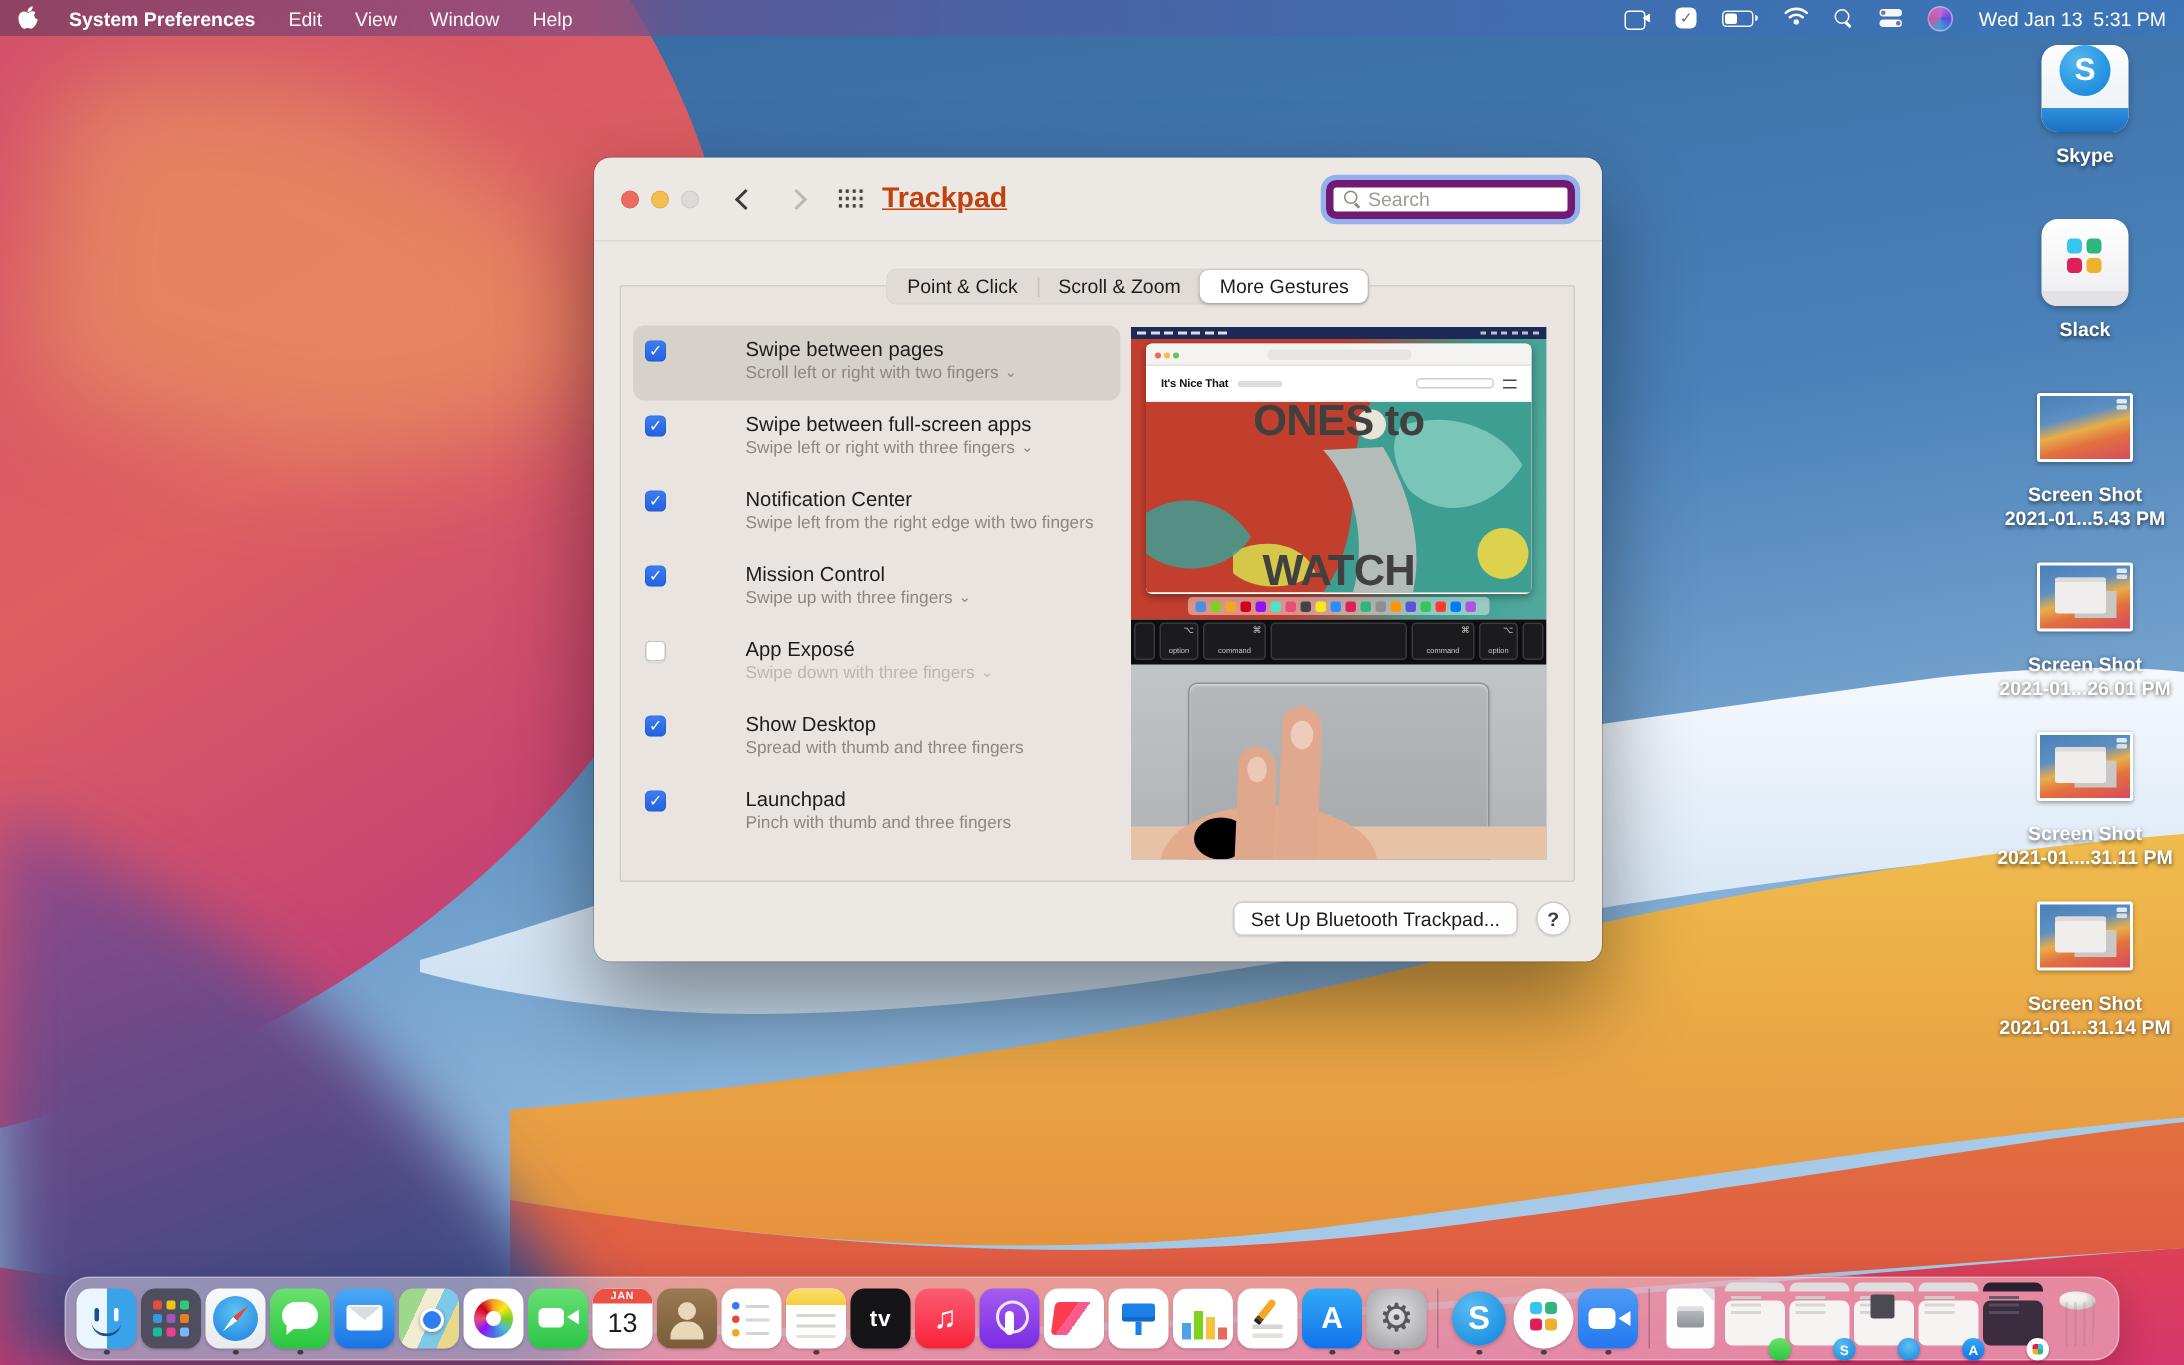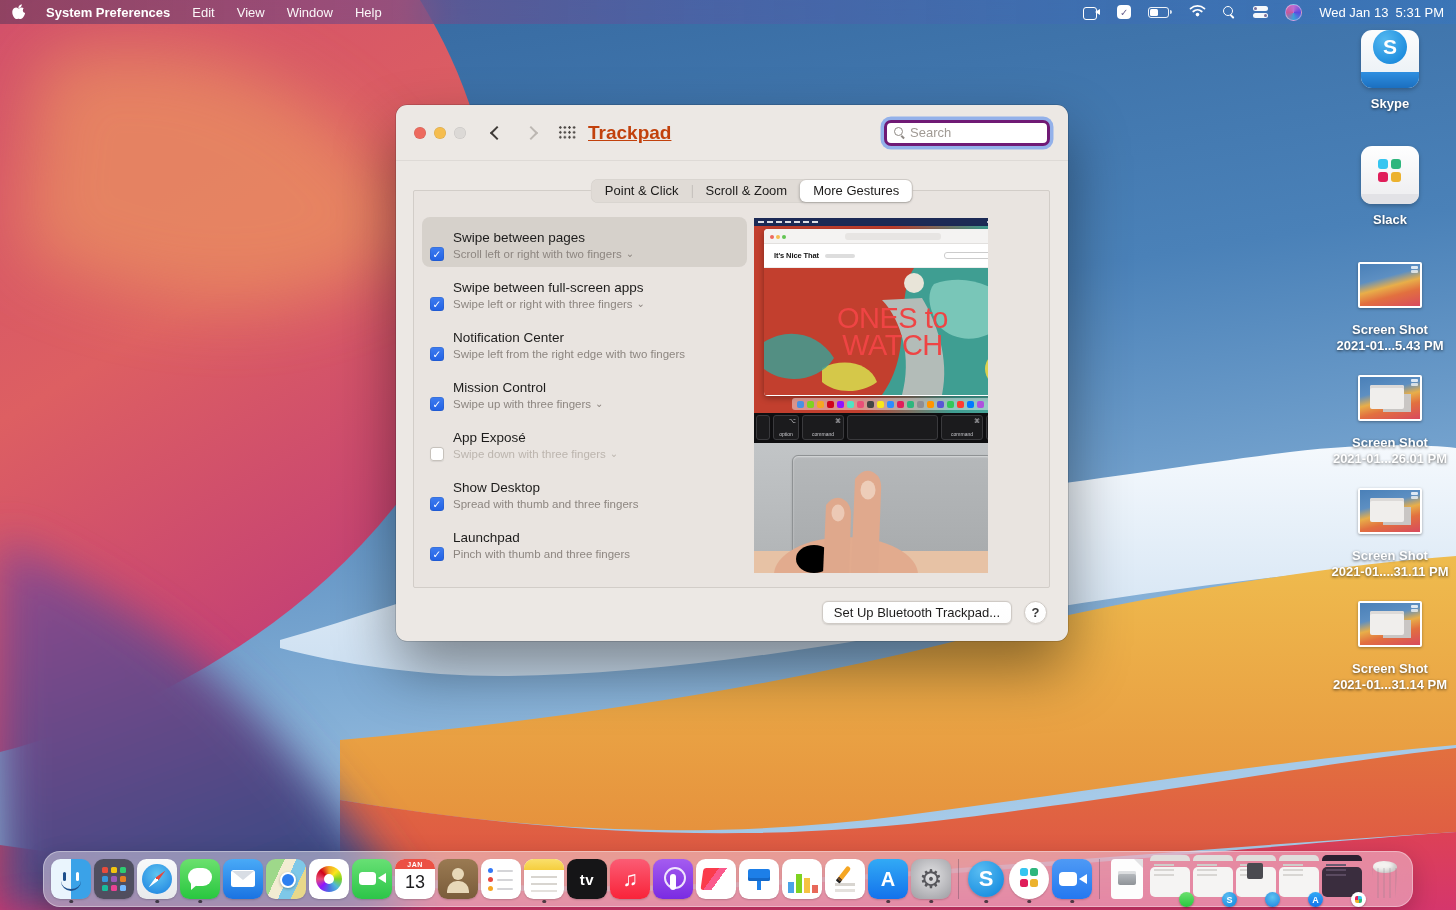--- a/index.html
+++ b/index.html
@@ -63,74 +63,74 @@
   .tl-red { background:#ed6a5e; box-shadow:inset 0 0 0 .5px rgba(0,0,0,.12); }
   .tl-yellow { background:#f5bd4f; box-shadow:inset 0 0 0 .5px rgba(0,0,0,.12); }
   .tl-gray { background:#dcd9d6; box-shadow:inset 0 0 0 .5px rgba(0,0,0,.1); }
   .navbtns { display:flex; gap:24px; margin-left:26px; align-items:center; }
   .chev { width:10px; height:10px; border-left:2px solid #3e3a37; border-bottom:2px solid #3e3a37; }
   .chev-back { transform:rotate(45deg); }
   .chev-fwd { transform:rotate(-135deg); border-color:#bcb7b2; }
   .gridicon { width:19px; height:15px; margin-left:22px;
      background-image:radial-gradient(circle, #4a4642 1.1px, transparent 1.4px); background-size:4.6px 4.9px; background-position:0 0; }
   .win-title { font-size:19px; font-weight:700; color:#c2410c; margin-left:11px;text-decoration:underline; }
-  .searchbox { margin-left:auto; width:166px; height:26px; background:#fff; border-radius:7px; border:3px solid #701a75;
+  .searchbox { margin-left:auto; width:166px; height:26px; background:#fff; border-radius:7px; border:5px solid #701a75;
      box-shadow:0 0 0 3.5px #93b1ea; display:flex; align-items:center; padding:0 7px; gap:5px; }
   .sb-mag { width:11px; height:11px; position:relative; flex:0 0 auto; }
   .sb-mag::before{ content:""; position:absolute; left:0; top:0; width:7px; height:7px; border:1.4px solid #8e8984; border-radius:50%; }
   .sb-mag::after{ content:""; position:absolute; left:7.5px; top:7.5px; width:4px; height:1.5px; background:#8e8984; transform:rotate(45deg); transform-origin:0 0; }
   .searchbox input { border:none; outline:none; width:100%; font-size:13px; color:#222; background:transparent; font-family:inherit; }
   .searchbox input::placeholder { color:#a09a94; }
 
   
   .tabs { position:absolute; top:74px; left:50%; transform:translateX(-50%); display:flex; align-items:center; height:24px;
      background:#e0dbd6; border-radius:7px; padding:1px; box-shadow:inset 0 0 0 .5px rgba(0,0,0,.06); z-index:3;margin-left:20px; }
   .tab { font-size:13px; color:#1d1c1b; padding:3px 13px; border-radius:6px; line-height:16px; white-space:nowrap; }
   .tab.active { background:#fff; box-shadow:0 1px 2.5px rgba(0,0,0,.22), 0 0 0 .5px rgba(0,0,0,.04); }
   .tab-divider { width:1px; height:13px; background:#c4bfba; }
 
   
   .contentbox { position:absolute; left:17px; top:85px; width:637px; height:398px; background:#e9e4e0; border:1px solid #d2cdc8; border-radius:2px; }
 
   
   .glist { position:absolute; left:8px; top:26px; width:325px; }
-  .g-row { display:flex; align-items:flex-end; padding:7px 8px 6px 8px; border-radius:8px; min-height:50px; }
+  .g-row { display:flex; align-items:flex-start; padding:7px 8px 6px 8px; border-radius:8px; min-height:50px;gap:44px; }
   .g-row.selected { background:#d6d1cb; }
   .g-check { width:14px; height:14px; border-radius:3.5px; margin-top:3px; flex:0 0 auto;
      background:linear-gradient(#3f7df0,#2161e4); box-shadow:inset 0 0 0 .5px rgba(0,0,0,.15); position:relative; }
   .g-check::after { content:"✓"; position:absolute; inset:0; color:#fff; font-size:10.5px; font-weight:700; display:flex; align-items:center; justify-content:center; }
   .g-check.off { background:#fff; box-shadow:inset 0 0 0 1px #c7c2bc, 0 .5px 1px rgba(0,0,0,.08); }
   .g-check.off::after { content:""; }
   .g-text { margin-left:9px; }
   .g-title { font-size:13.5px; color:#1d1c1b; line-height:17px; }
   .g-sub { font-size:11.5px; color:#8d8680; line-height:14px; margin-top:1px; display:flex; align-items:center; gap:4px; }
   .g-sub .g-chev { font-size:10px; color:#8d8680; line-height:10px; }
   .g-row.disabled .g-sub, .g-row.disabled .g-chev { color:#bcb5ae; }
 
   
-  .preview { position:absolute; left:340px; top:27px; width:234px; height:355px; overflow:hidden; background:#b7babc; }
+  .preview { position:absolute; left:340px; top:27px; width:277px; height:355px; overflow:hidden; background:#b7babc; }
   .p-screen { position:absolute; left:0; top:0; width:277px; height:195px; background:linear-gradient(100deg,#c23f2e 0%,#c23f2e 45%,#3f9e92 75%,#52aa9e 100%); }
   .p-menubar { position:absolute; left:0; top:0; width:100%; height:8px; background:#1c2a55; }
   .p-menubar::before { content:""; position:absolute; left:4px; top:3px; width:60px; height:2px;
      background:repeating-linear-gradient(90deg, rgba(255,255,255,.85) 0 6px, transparent 6px 9px); }
   .p-menubar::after { content:""; position:absolute; right:4px; top:3px; width:40px; height:2px;
      background:repeating-linear-gradient(90deg, rgba(255,255,255,.7) 0 4px, transparent 4px 7px); }
   .p-browser { position:absolute; left:10px; top:11px; width:257px; height:167px; border-radius:4px; overflow:hidden; background:#fff; box-shadow:0 2px 6px rgba(0,0,0,.35); }
   .p-toolbar { height:15px; background:#f4f3f2; border-bottom:1px solid #e2e0de; position:relative; }
   .p-toolbar::before { content:""; position:absolute; left:6px; top:5.5px; width:4px; height:4px; border-radius:50%;
      background:#ed6a5e; box-shadow:6px 0 0 #f5bd4f, 12px 0 0 #62c554; }
   .p-toolbar::after { content:""; position:absolute; left:50%; top:4px; transform:translateX(-50%); width:96px; height:7px; border-radius:3px; background:#e7e5e3; }
   .p-sitehead { height:24px; background:#fff; border-bottom:1px solid #eee; display:flex; align-items:center; padding:0 10px; gap:6px; }
   .p-sitename { font-size:7.5px; font-weight:700; color:#111; letter-spacing:-.1px; }
   .p-siteline { width:30px; height:4px; background:#ddd; border-radius:2px; }
   .p-sitesearch { margin-left:auto; width:52px; height:7px; border:1px solid #ccc; border-radius:3px; }
   .p-burger { width:9px; height:6px; border-top:1.4px solid #444; border-bottom:1.4px solid #444; }
   .p-hero { position:relative; height:127px; }
   .p-hero svg { position:absolute; inset:0; }
-  .p-herotext { position:absolute; inset:0; display:flex; flex-direction:column; align-items:center; justify-content:center; color:#ef4444; font-weight:400; font-size:29px; line-height:.92; letter-spacing:-.5px; text-align:center; }
+  .p-herotext { position:absolute; inset:0; display:flex; flex-direction:column; align-items:center; justify-content:space-between; color:#404040; font-weight:700; font-size:29px; line-height:.92; letter-spacing:-.5px; text-align:center; }
   .p-dock { position:absolute; left:38px; right:38px; bottom:3px; height:12px; border-radius:3px; background:rgba(250,250,252,.45); }
   .p-dock::before { content:""; position:absolute; left:5px; top:2.5px; width:7px; height:7px; border-radius:2px;
     background:#4a90e2; box-shadow:10px 0 0 #7ed321,20px 0 0 #f5a623,30px 0 0 #d0021b,40px 0 0 #9013fe,50px 0 0 #50e3c2,60px 0 0 #e94e77,70px 0 0 #444,80px 0 0 #f8e71c,90px 0 0 #2d8cff,100px 0 0 #e01e5a,110px 0 0 #2eb67d,120px 0 0 #8e8e93,130px 0 0 #ff9500,140px 0 0 #5856d6,150px 0 0 #34c759,160px 0 0 #ff3b30,170px 0 0 #007aff,180px 0 0 #af52de; }
   .p-laptop { position:absolute; left:0; top:195px; width:277px; height:160px; background:linear-gradient(#c6c9cb,#b0b3b5); }
   .p-keys { position:absolute; left:0; top:0; width:100%; height:30px; background:#0e0e10; display:flex; gap:3px; padding:2px 2px; }
   .p-key { background:#1b1b1d; border:1px solid #3a3a3d; border-radius:3px; height:25px; flex:0 0 auto;
      display:flex; align-items:flex-end; justify-content:center; color:#c8c8cc; font-size:5px; padding-bottom:2px; position:relative; }
   .p-key .sym { position:absolute; top:1px; right:2px; font-size:6px; }
   .p-key.partial { width:14px; } .p-key.opt { width:26px; } .p-key.cmd { width:42px; } .p-key.space { flex:1 1 auto; }
   .p-trackpad { position:absolute; left:38px; top:42px; width:201px; height:122px; border-radius:6px;

